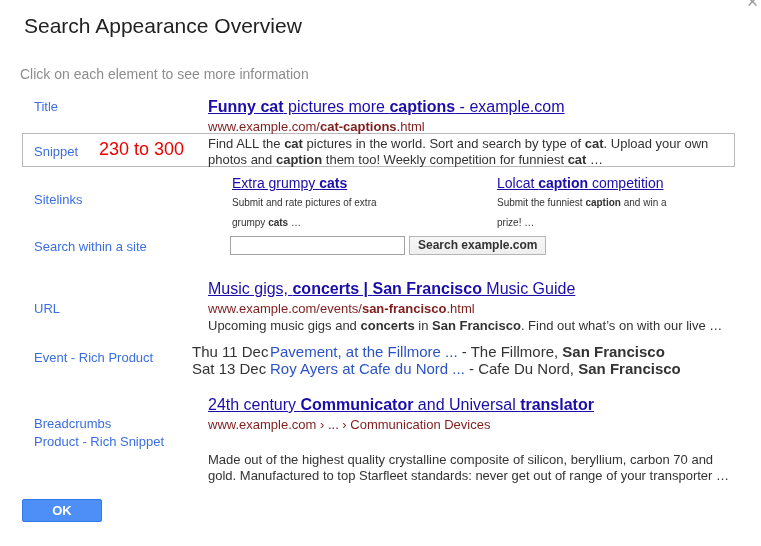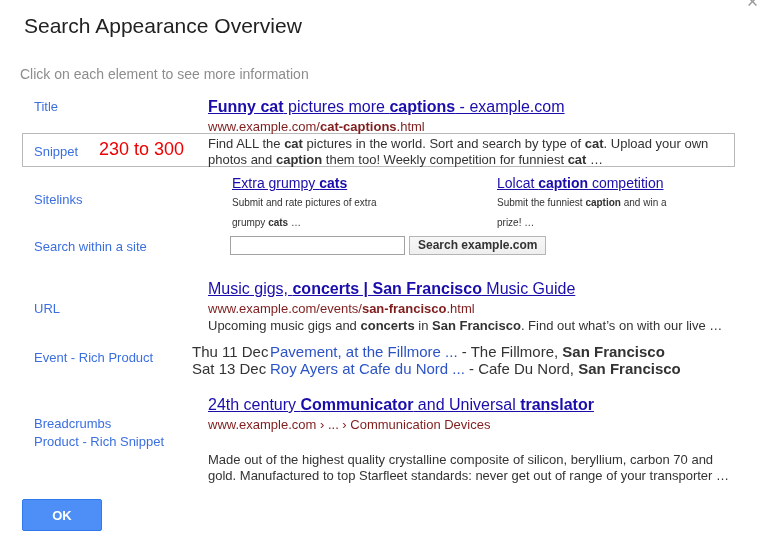--- a/index.html
+++ b/index.html
@@ -185,21 +185,21 @@
     vertical-align: -1px;
   }
   .star-half { color: #e7a61a; position: relative; }
 
   
   .ok-btn {
     position: absolute;
     left: 22px;
     top: 499px;
     width: 80px;
-    height: 32px;
+    height: 23px;
     background: #4d8ef7;
     border: 1px solid #3079ed;
     border-radius: 2px;
     color: #ffffff;
     font-size: 13px;
     font-weight: bold;
     font-family: "Liberation Sans", sans-serif;
     cursor: pointer;
     box-sizing: border-box;
   }

